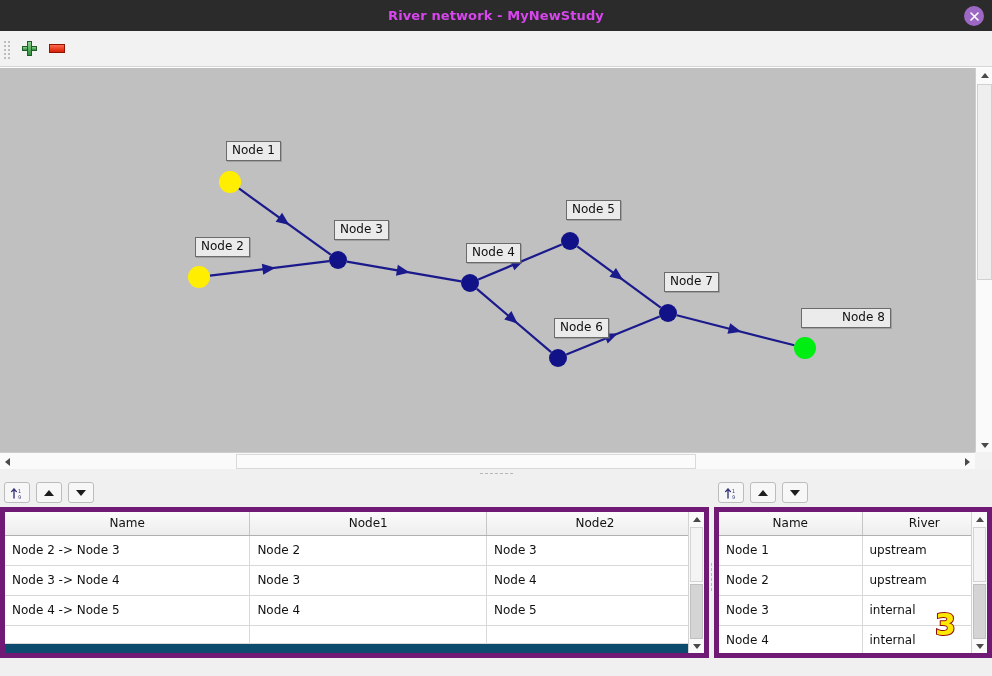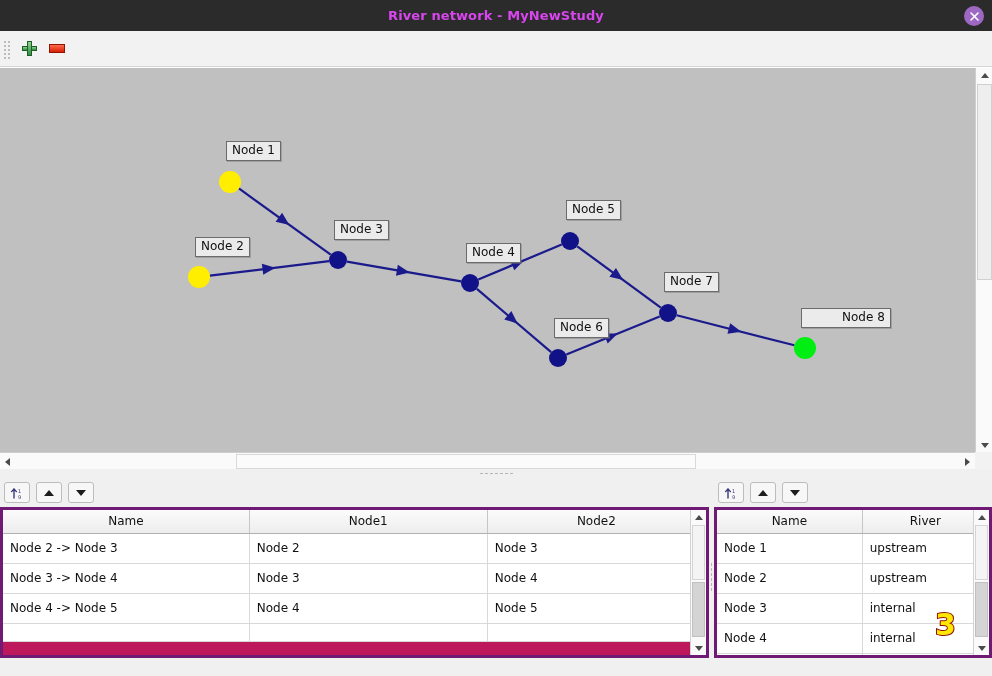--- a/index.html
+++ b/index.html
@@ -155,21 +155,21 @@
   .pbtn {
     width:26px; height:21px; background:#f7f7f7;
     border:1px solid #bcbcbc; border-radius:3px;
     display:flex; align-items:center; justify-content:center; cursor:pointer;
   }
   .pbtn .tri.up { border-left:5px solid transparent; border-right:5px solid transparent; border-bottom:6px solid #1d1d1d; }
   .pbtn .tri.down { border-left:5px solid transparent; border-right:5px solid transparent; border-top:6px solid #1d1d1d; }
 
   .table-box {
     position:absolute; left:0; right:0; top:29px; bottom:18px;
-    background:#be185d; border:3px solid #701a75; overflow:hidden;
+    background:#0c4a6e; border:5px solid #701a75; overflow:hidden;
   }
   .pane-right .table-box { left:0; right:0; }
   table.grid { border-collapse: collapse; width:100%; table-layout: fixed; }
   table.grid th {
     background: linear-gradient(180deg,#fbfbfb,#ededed);
     border-right:1px solid #c6c6c6; border-bottom:1px solid #b0b0b0;
     font-size:12px; font-weight:normal; color:#111; height:23px;
     text-align:center; cursor:pointer;
   }
   table.grid td {

